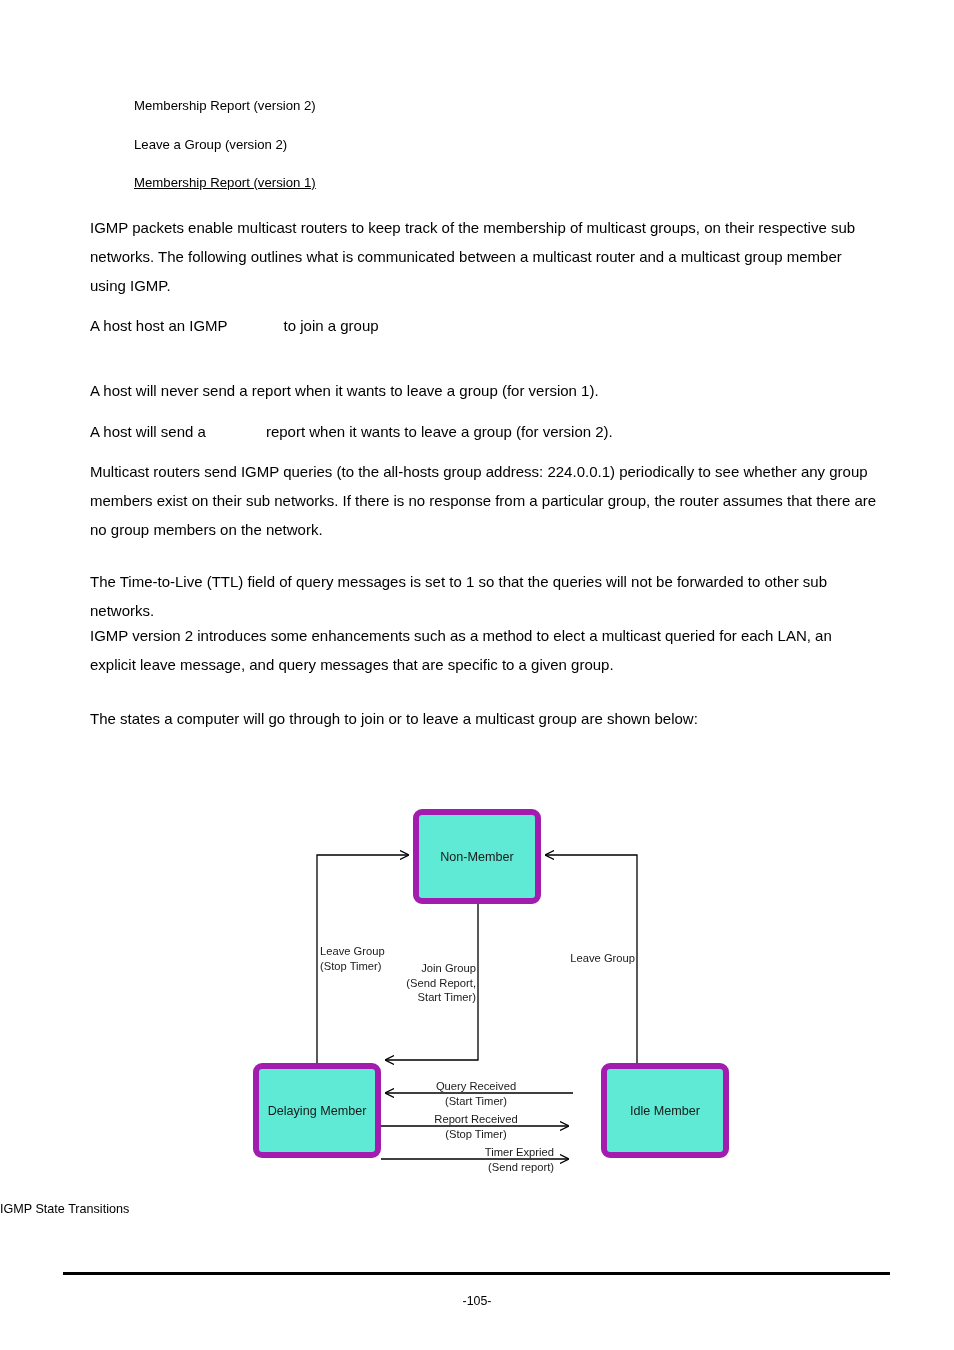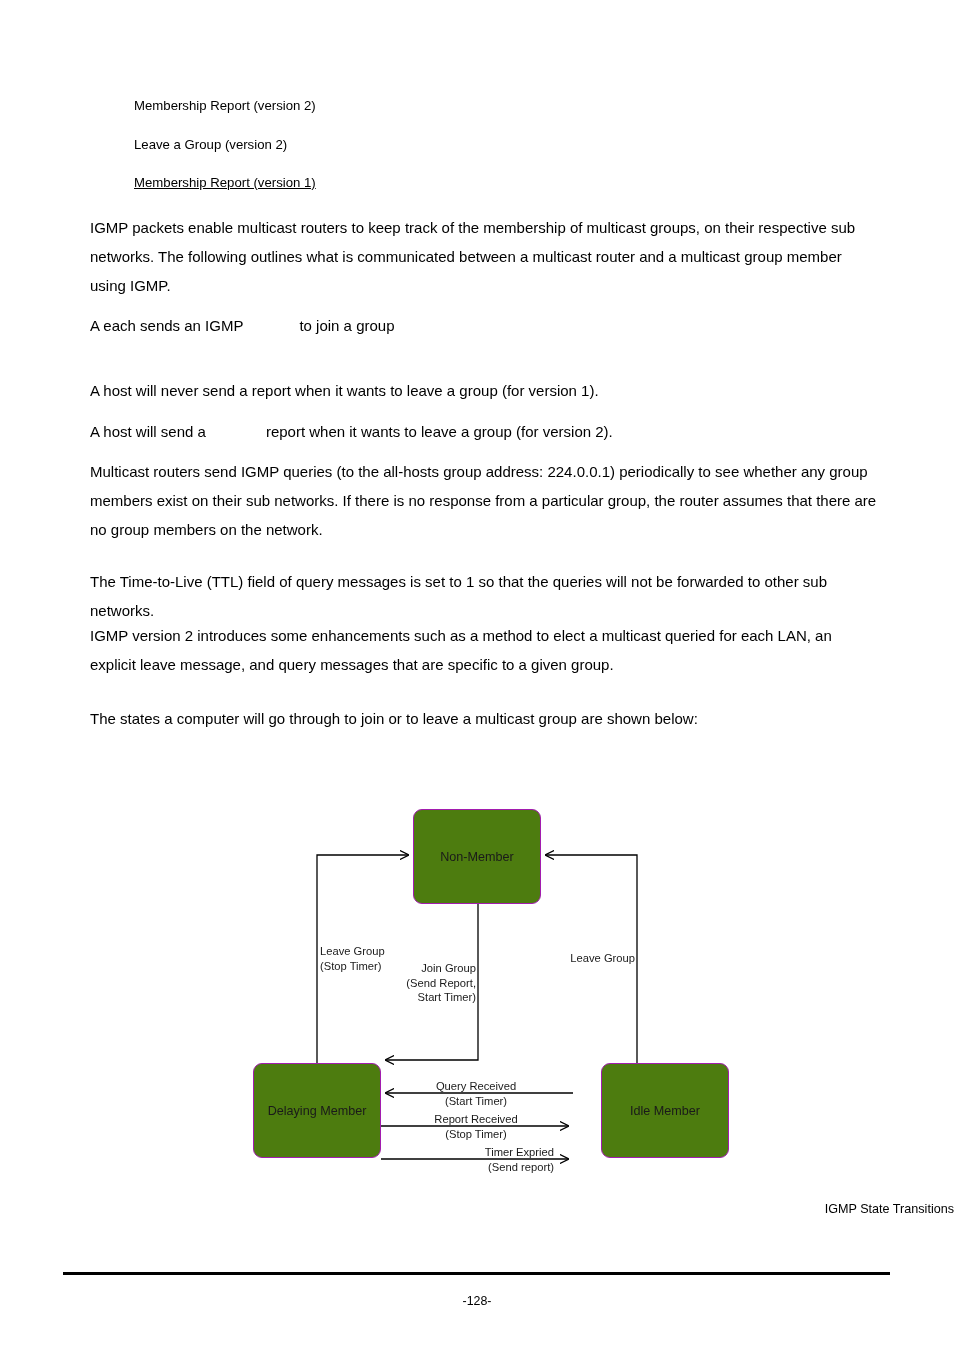--- a/index.html
+++ b/index.html
@@ -46,22 +46,22 @@
   #diagram {
     position: absolute;
     left: 0;
     top: 0;
     width: 954px;
     height: 1350px;
     pointer-events: none;
   }
   .state-box {
     position: absolute;
-    background: #4d7c0f;
-    border: 1px solid #a21caf;
+    background: #5eead4;
+    border: 6px solid #a21caf;
     border-radius: 9px;
     display: flex;
     align-items: center;
     justify-content: center;
     font-size: 12.6px;
     color: #1a1a1a;
     box-sizing: border-box;
   }
   #box-non-member  { left: 413px; top: 809px;  width: 128px; height: 95px; }
   #box-delaying    { left: 253px; top: 1063px; width: 128px; height: 95px; }
@@ -79,21 +79,21 @@
   #lbl-leave-group  { left: 520px; top: 951px; width: 115px; text-align: right; }
   #lbl-query-recv   { left: 398px; top: 1079px; width: 156px; text-align: center; }
   #lbl-report-recv  { left: 398px; top: 1112px; width: 156px; text-align: center; }
   #lbl-timer-exp    { left: 398px; top: 1145px; width: 156px; text-align: right; }
 
   #caption {
     position: absolute;
     left: 0;
     top: 1202px;
     width: 954px;
-    text-align: right;
+    text-align: left;
     font-size: 12.6px;
     color: #000;
   }
 
   
   #footer-rule {
     position: absolute;
     left: 63px;
     top: 1272px;
     width: 827px;
@@ -115,21 +115,21 @@
 
 <div id="page">
 
   <div class="indent-item" style="top:97px;">Membership Report (version 2)</div>
   <div class="indent-item" style="top:136px;">Leave a Group (version 2)</div>
   <div class="indent-item" style="top:174px;text-decoration:underline;">Membership Report (version 1)</div>
 
   <div class="para" style="top:213px;">IGMP packets enable multicast routers to keep track of the membership of multicast groups, on their respective sub networks. The following outlines what is communicated between a multicast router and a multicast group member using IGMP.</div>
 
   <div class="para" style="top:311px;">
-    <span>A each sends an IGMP</span><span class="gap" style="width:56px"></span><span>to join a group</span>
+    <span>A host host an IGMP</span><span class="gap" style="width:56px"></span><span>to join a group</span>
   </div>
 
   <div class="para" style="top:376px;">A host will never send a report when it wants to leave a group (for version 1).</div>
 
   <div class="para" style="top:417px;">
     <span>A host will send a</span><span class="gap" style="width:60px"></span><span>report when it wants to leave a group (for version 2).</span>
   </div>
 
   <div class="para" style="top:457px;">Multicast routers send IGMP queries (to the all-hosts group address: 224.0.0.1) periodically to see whether any group members exist on their sub networks. If there is no response from a particular group, the router assumes that there are no group members on the network.</div>
 
@@ -174,15 +174,15 @@
   <div class="edge-label" id="lbl-query-recv">Query Received
 (Start Timer)</div>
   <div class="edge-label" id="lbl-report-recv">Report Received
 (Stop Timer)</div>
   <div class="edge-label" id="lbl-timer-exp">Timer Expried
 (Send report)</div>
 
   <div id="caption">IGMP State Transitions</div>
 
   <div id="footer-rule"></div>
-  <div id="page-number">-128-</div>
+  <div id="page-number">-105-</div>
 
 </div>
 
 </body></html>

